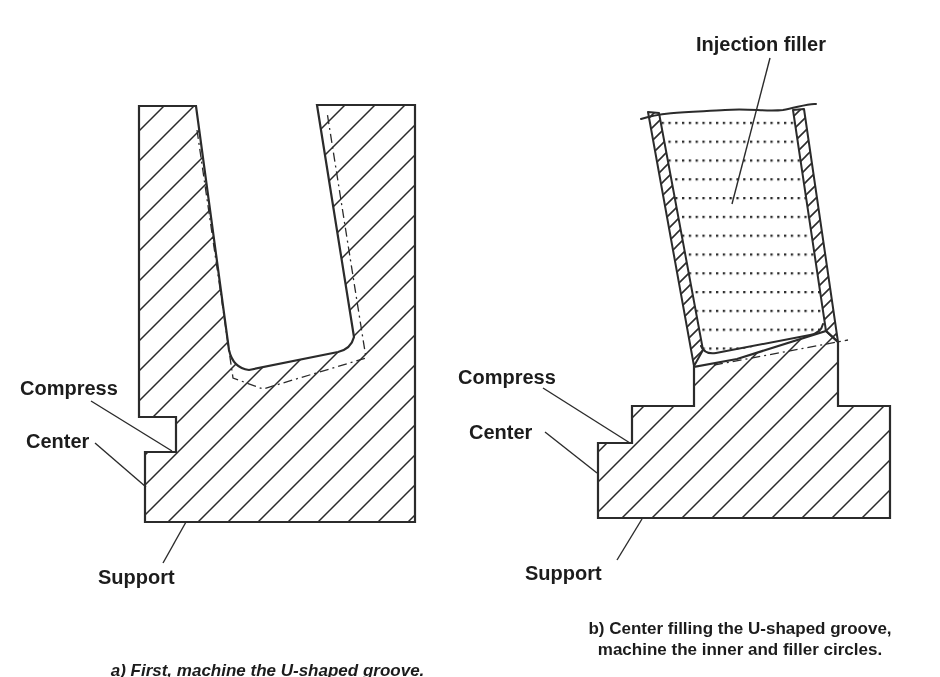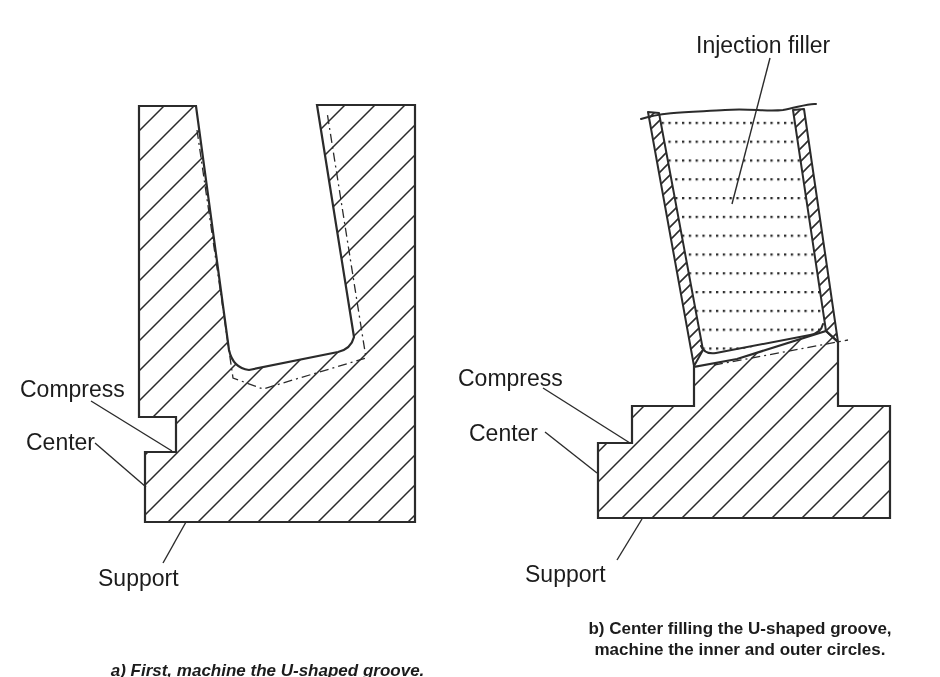--- a/index.html
+++ b/index.html
@@ -21,21 +21,21 @@
   .strip{fill:url(#hatchDense);stroke:var(--line);stroke-width:2;stroke-linejoin:round;}
   .mid{fill:none;stroke:var(--line);stroke-width:2;stroke-linecap:round;}
   .dashdot{fill:none;stroke:var(--line);stroke-width:1.3;stroke-dasharray:9 4 2 4;}
   .leader{stroke:var(--line);stroke-width:1.4;fill:none;}
   .dotfill{fill:url(#dots);stroke:none;}
   .hatchline{stroke:var(--line);stroke-width:1.5;fill:none;}
   .hatchlineDense{stroke:var(--line);stroke-width:1.6;fill:none;}
   .dotglyph{fill:var(--line);}
   .label{
     position:absolute;color:var(--txt);
-    font-size:23px;font-weight:400;line-height:1.1;white-space:nowrap;
+    font-size:20px;font-weight:700;line-height:1.1;white-space:nowrap;
   }
   .caption{
     position:absolute;color:var(--txt);
     font-size:17px;font-weight:700;line-height:1.25;text-align:center;
   }
 </style>
 </head>
 <body>
 
 <div id="canvas">
@@ -96,16 +96,16 @@
   <div class="label" style="left:26px;top:430px;">Center</div>
   <div class="label" style="left:98px;top:566px;">Support</div>
   <div class="caption" style="left:95px;top:660px;width:345px;font-style:italic;">a) First, machine the U-shaped groove.</div>
 
   <div class="label" style="left:696px;top:33px;">Injection filler</div>
   <div class="label" style="left:458px;top:366px;">Compress</div>
   <div class="label" style="left:469px;top:421px;">Center</div>
   <div class="label" style="left:525px;top:562px;">Support</div>
   <div class="caption" style="left:565px;top:618px;width:350px;">
     <div>b) Center filling the U-shaped groove,</div>
-    <div>machine the inner and outer circles.</div>
+    <div>machine the inner and filler circles.</div>
   </div>
 
 </div>
 
 </body></html>

